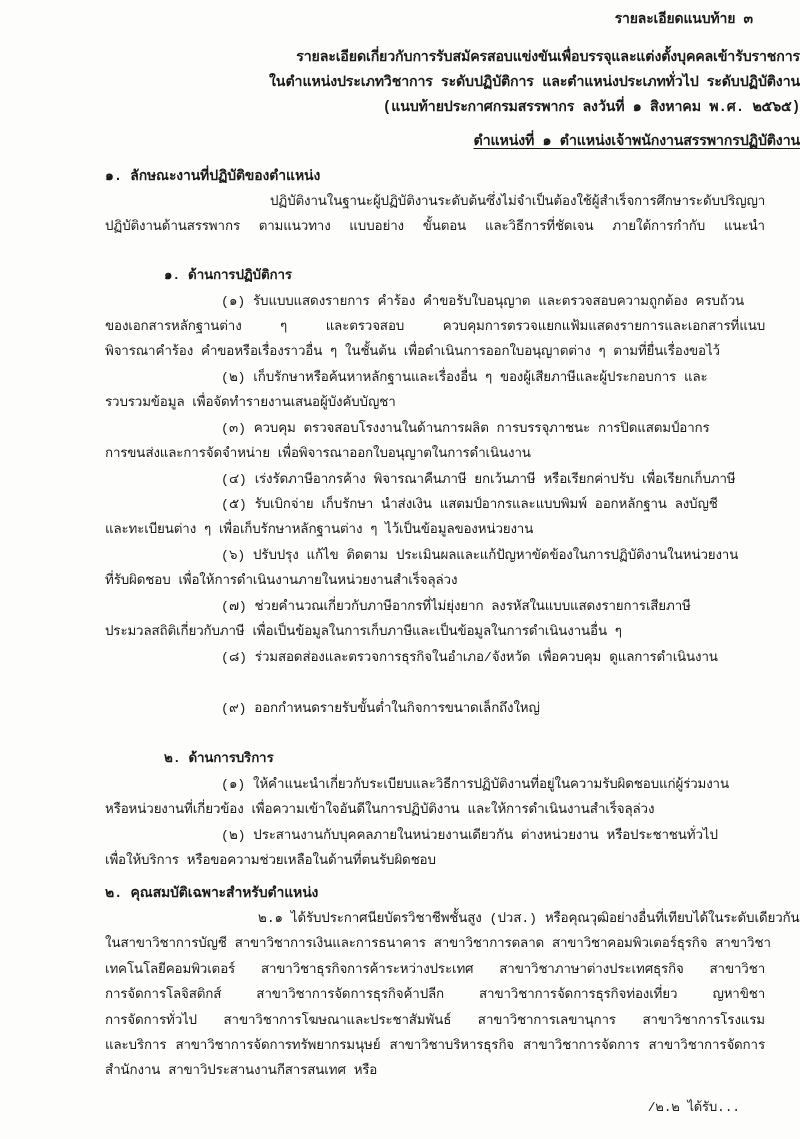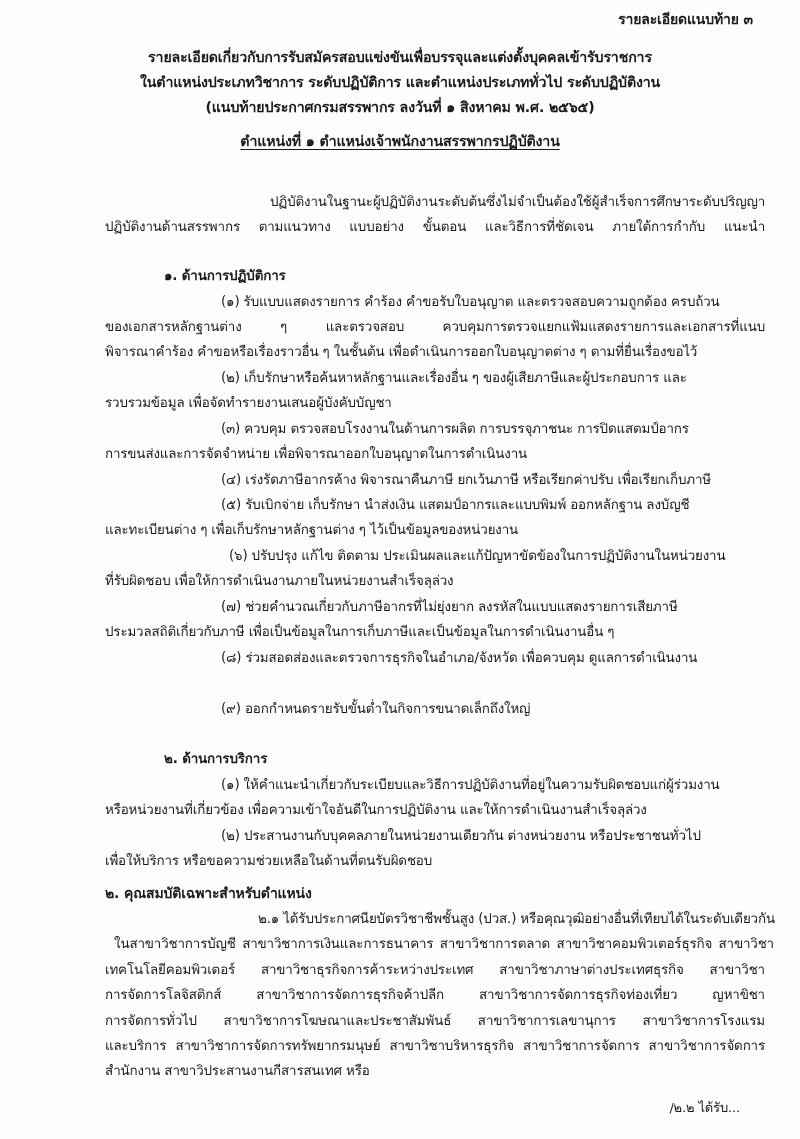--- a/index.html
+++ b/index.html
@@ -9,62 +9,64 @@
       color: #1a1a1a;
       background: #fdfdfc;
     }
     .page { position: absolute; left: 0; top: 0; width: 800px; height: 1139px; }
     .line {
       position: absolute;
       white-space: nowrap;
       font-size: 13.4px;
       line-height: 18px;
       letter-spacing: -0.15px;
+      font-family: Liberation Mono, monospace;
     }
     .b { font-weight: bold; }
     .u { text-decoration: underline; text-underline-offset: 3px; }
-    .center { left: 0; width: 800px; text-align: center; }
+    .center { left: 0; width: 800px; text-align: right; }
     .attach { right: 47px; top: 10px; font-size: 14px; font-weight: bold; }
     .title { font-size: 14.2px; font-weight: bold; }
     .just { text-align: justify; text-align-last: justify; width: 660px; }
     .next { right: 60px; top: 1099px; font-size: 13px; }
   </style>
 </head>
 <body>
 
 <div class="page">
 
   <div class="line attach">รายละเอียดแนบท้าย ๓</div>
 
   <div class="line center title" style="top:48px">รายละเอียดเกี่ยวกับการรับสมัครสอบแข่งขันเพื่อบรรจุและแต่งตั้งบุคคลเข้ารับราชการ</div>
   <div class="line center title" style="top:73px">ในตำแหน่งประเภทวิชาการ ระดับปฏิบัติการ และตำแหน่งประเภททั่วไป ระดับปฏิบัติงาน</div>
   <div class="line center title" style="top:98px">(แนบท้ายประกาศกรมสรรพากร ลงวันที่ ๑   สิงหาคม พ.ศ. ๒๕๖๕)</div>
   <div class="line center title u" style="top:132px">ตำแหน่งที่ ๑ ตำแหน่งเจ้าพนักงานสรรพากรปฏิบัติงาน</div>
 
+  <div class="line b" style="left:105px; top:167px; font-size:14px">๑. ลักษณะงานที่ปฏิบัติของตำแหน่ง</div>
   <div class="line" style="left:270px; top:193px">ปฏิบัติงานในฐานะผู้ปฏิบัติงานระดับต้นซึ่งไม่จำเป็นต้องใช้ผู้สำเร็จการศึกษาระดับปริญญา</div>
   <div class="line just" style="left:105px; top:218px">ปฏิบัติงานด้านสรรพากร ตามแนวทาง แบบอย่าง ขั้นตอน และวิธีการที่ชัดเจน ภายใต้การกำกับ แนะนำ</div>
 
   <div class="line b" style="left:164px; top:267px">๑. ด้านการปฏิบัติการ</div>
 
   <div class="line" style="left:221px; top:293px">(๑)  รับแบบแสดงรายการ คำร้อง คำขอรับใบอนุญาต และตรวจสอบความถูกต้อง ครบถ้วน</div>
   <div class="line just" style="left:105px; top:318px">ของเอกสารหลักฐานต่าง ๆ และตรวจสอบ ควบคุมการตรวจแยกแฟ้มแสดงรายการและเอกสารที่แนบ</div>
   <div class="line" style="left:105px; top:343px">พิจารณาคำร้อง คำขอหรือเรื่องราวอื่น ๆ ในชั้นต้น เพื่อดำเนินการออกใบอนุญาตต่าง ๆ ตามที่ยื่นเรื่องขอไว้</div>
 
   <div class="line" style="left:221px; top:369px">(๒)  เก็บรักษาหรือค้นหาหลักฐานและเรื่องอื่น ๆ ของผู้เสียภาษีและผู้ประกอบการ และ</div>
   <div class="line" style="left:105px; top:394px">รวบรวมข้อมูล เพื่อจัดทำรายงานเสนอผู้บังคับบัญชา</div>
 
   <div class="line" style="left:221px; top:420px">(๓)  ควบคุม ตรวจสอบโรงงานในด้านการผลิต การบรรจุภาชนะ การปิดแสตมป์อากร</div>
   <div class="line" style="left:105px; top:445px">การขนส่งและการจัดจำหน่าย เพื่อพิจารณาออกใบอนุญาตในการดำเนินงาน</div>
 
   <div class="line" style="left:221px; top:471px">(๔)  เร่งรัดภาษีอากรค้าง พิจารณาคืนภาษี ยกเว้นภาษี หรือเรียกค่าปรับ เพื่อเรียกเก็บภาษี</div>
 
   <div class="line" style="left:221px; top:496px">(๕)  รับเบิกจ่าย เก็บรักษา นำส่งเงิน แสตมป์อากรและแบบพิมพ์ ออกหลักฐาน ลงบัญชี</div>
   <div class="line" style="left:105px; top:521px">และทะเบียนต่าง ๆ เพื่อเก็บรักษาหลักฐานต่าง ๆ ไว้เป็นข้อมูลของหน่วยงาน</div>
 
-  <div class="line" style="left:229px; top:547px">(๖)  ปรับปรุง แก้ไข ติดตาม ประเมินผลและแก้ปัญหาขัดข้องในการปฏิบัติงานในหน่วยงาน</div>
+  <div class="line" style="left:221px; top:547px">(๖)  ปรับปรุง แก้ไข ติดตาม ประเมินผลและแก้ปัญหาขัดข้องในการปฏิบัติงานในหน่วยงาน</div>
   <div class="line" style="left:105px; top:572px">ที่รับผิดชอบ เพื่อให้การดำเนินงานภายในหน่วยงานสำเร็จลุล่วง</div>
 
   <div class="line" style="left:221px; top:598px">(๗)  ช่วยคำนวณเกี่ยวกับภาษีอากรที่ไม่ยุ่งยาก ลงรหัสในแบบแสดงรายการเสียภาษี</div>
   <div class="line" style="left:105px; top:623px">ประมวลสถิติเกี่ยวกับภาษี เพื่อเป็นข้อมูลในการเก็บภาษีและเป็นข้อมูลในการดำเนินงานอื่น ๆ</div>
 
   <div class="line" style="left:221px; top:649px">(๘)  ร่วมสอดส่องและตรวจการธุรกิจในอำเภอ/จังหวัด เพื่อควบคุม ดูแลการดำเนินงาน</div>
 
   <div class="line" style="left:221px; top:700px">(๙)  ออกกำหนดรายรับขั้นต่ำในกิจการขนาดเล็กถึงใหญ่</div>
 
 
@@ -72,21 +74,21 @@
 
   <div class="line" style="left:221px; top:776px">(๑)  ให้คำแนะนำเกี่ยวกับระเบียบและวิธีการปฏิบัติงานที่อยู่ในความรับผิดชอบแก่ผู้ร่วมงาน</div>
   <div class="line" style="left:105px; top:801px">หรือหน่วยงานที่เกี่ยวข้อง เพื่อความเข้าใจอันดีในการปฏิบัติงาน และให้การดำเนินงานสำเร็จลุล่วง</div>
 
   <div class="line" style="left:221px; top:827px">(๒)  ประสานงานกับบุคคลภายในหน่วยงานเดียวกัน ต่างหน่วยงาน หรือประชาชนทั่วไป</div>
   <div class="line" style="left:105px; top:852px">เพื่อให้บริการ หรือขอความช่วยเหลือในด้านที่ตนรับผิดชอบ</div>
 
   <div class="line b" style="left:105px; top:884px; font-size:14px">๒. คุณสมบัติเฉพาะสำหรับตำแหน่ง</div>
 
   <div class="line" style="left:258px; top:910px">๒.๑ ได้รับประกาศนียบัตรวิชาชีพชั้นสูง (ปวส.) หรือคุณวุฒิอย่างอื่นที่เทียบได้ในระดับเดียวกัน</div>
-  <div class="line just" style="left:114px; top:935px">ในสาขาวิชาการบัญชี สาขาวิชาการเงินและการธนาคาร สาขาวิชาการตลาด สาขาวิชาคอมพิวเตอร์ธุรกิจ สาขาวิชา</div>
+  <div class="line just" style="left:105px; top:935px">ในสาขาวิชาการบัญชี สาขาวิชาการเงินและการธนาคาร สาขาวิชาการตลาด สาขาวิชาคอมพิวเตอร์ธุรกิจ สาขาวิชา</div>
   <div class="line just" style="left:105px; top:961px">เทคโนโลยีคอมพิวเตอร์ สาขาวิชาธุรกิจการค้าระหว่างประเทศ สาขาวิชาภาษาต่างประเทศธุรกิจ สาขาวิชา</div>
   <div class="line just" style="left:105px; top:986px">การจัดการโลจิสติกส์ สาขาวิชาการจัดการธุรกิจค้าปลีก สาขาวิชาการจัดการธุรกิจท่องเที่ยว ญหาขิชา</div>
   <div class="line just" style="left:105px; top:1012px">การจัดการทั่วไป สาขาวิชาการโฆษณาและประชาสัมพันธ์ สาขาวิชาการเลขานุการ สาขาวิชาการโรงแรม</div>
   <div class="line just" style="left:105px; top:1037px">และบริการ สาขาวิชาการจัดการทรัพยากรมนุษย์ สาขาวิชาบริหารธุรกิจ สาขาวิชาการจัดการ สาขาวิชาการจัดการ</div>
   <div class="line" style="left:105px; top:1062px">สำนักงาน สาขาวิประสานงานกีสารสนเทศ หรือ</div>
 
   <div class="line next">/๒.๒ ได้รับ...</div>
 </div>
 
 </body></html>

